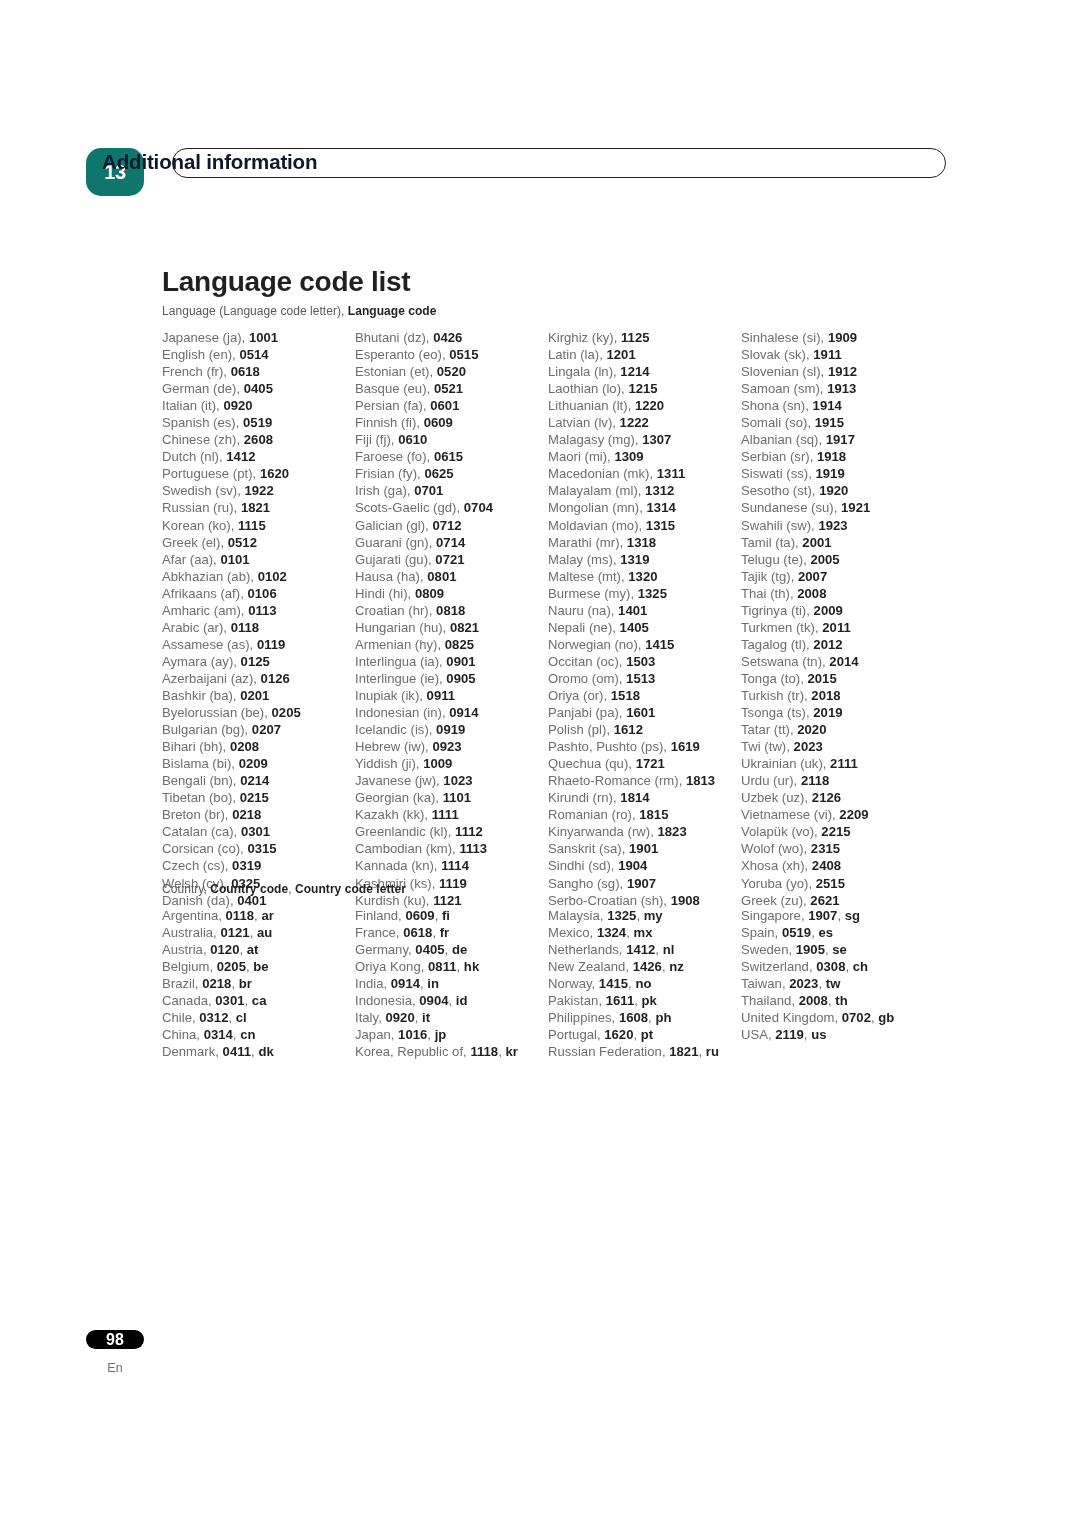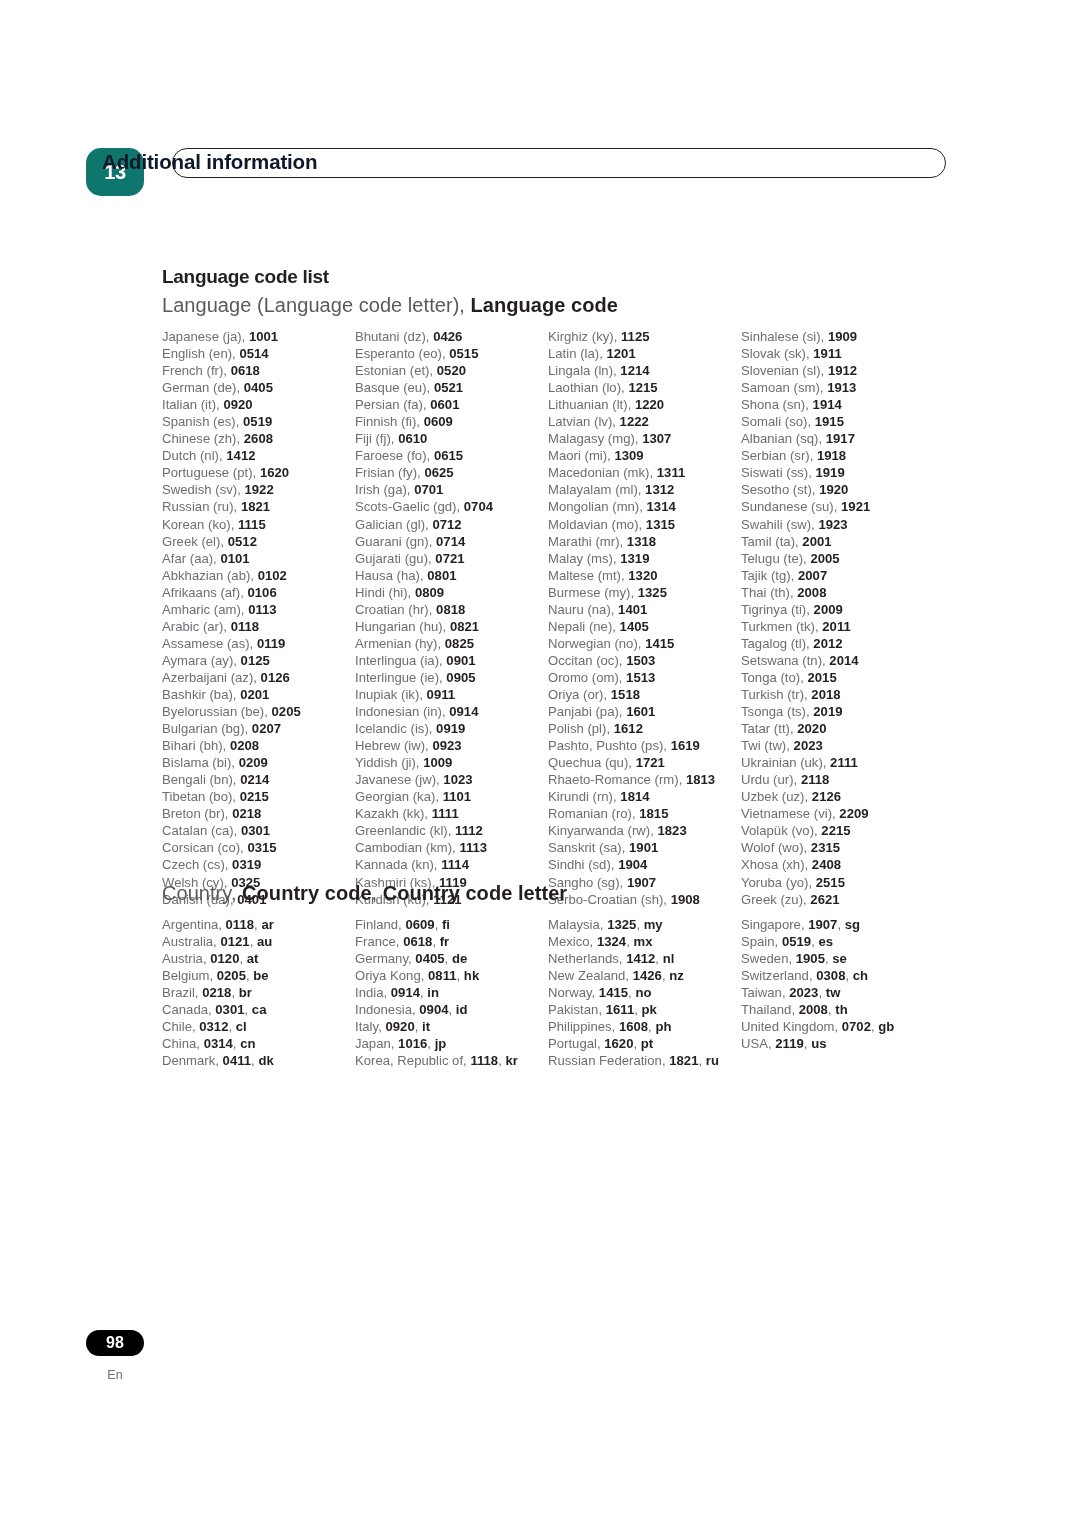--- a/index.html
+++ b/index.html
@@ -53,28 +53,28 @@
     left: 102px;
     top: 150px;
     font-size: 20.5px;
     font-weight: bold;
     letter-spacing: -0.15px;
     color: #0f172a;
   }
 
   
   .section-heading {
-    font-size: 19px;
+    font-size: 28px;
     font-weight: bold;
     letter-spacing: -0.3px;
     color: #231f20;
     margin: 0;
   }
   .section-subheading {
-    font-size: 20px;
+    font-size: 12px;
     color: #595a5c;
     margin: 6px 0 0 0;
     letter-spacing: 0.05px;
   }
   .section-subheading b { color: #231f20; font-weight: bold; }
 
   #lang-section { position: absolute; left: 162px; top: 266px; width: 800px; }
   #country-section { position: absolute; left: 162px; top: 876px; width: 800px; }
 
   .code-columns {
@@ -93,21 +93,21 @@
   }
   .code-entry b {
     color: #231f20;
     font-weight: bold;
   }
 
   
   .page-footer { position: absolute; left: 86px; top: 1330px; width: 120px; }
   .page-number {
     width: 58px;
-    height: 26px;
+    height: 19px;
     background: #000000;
     border-radius: 13px;
     color: #ffffff;
     font-size: 16px;
     font-weight: bold;
     display: flex;
     align-items: center;
     justify-content: center;
   }
   .page-lang {

